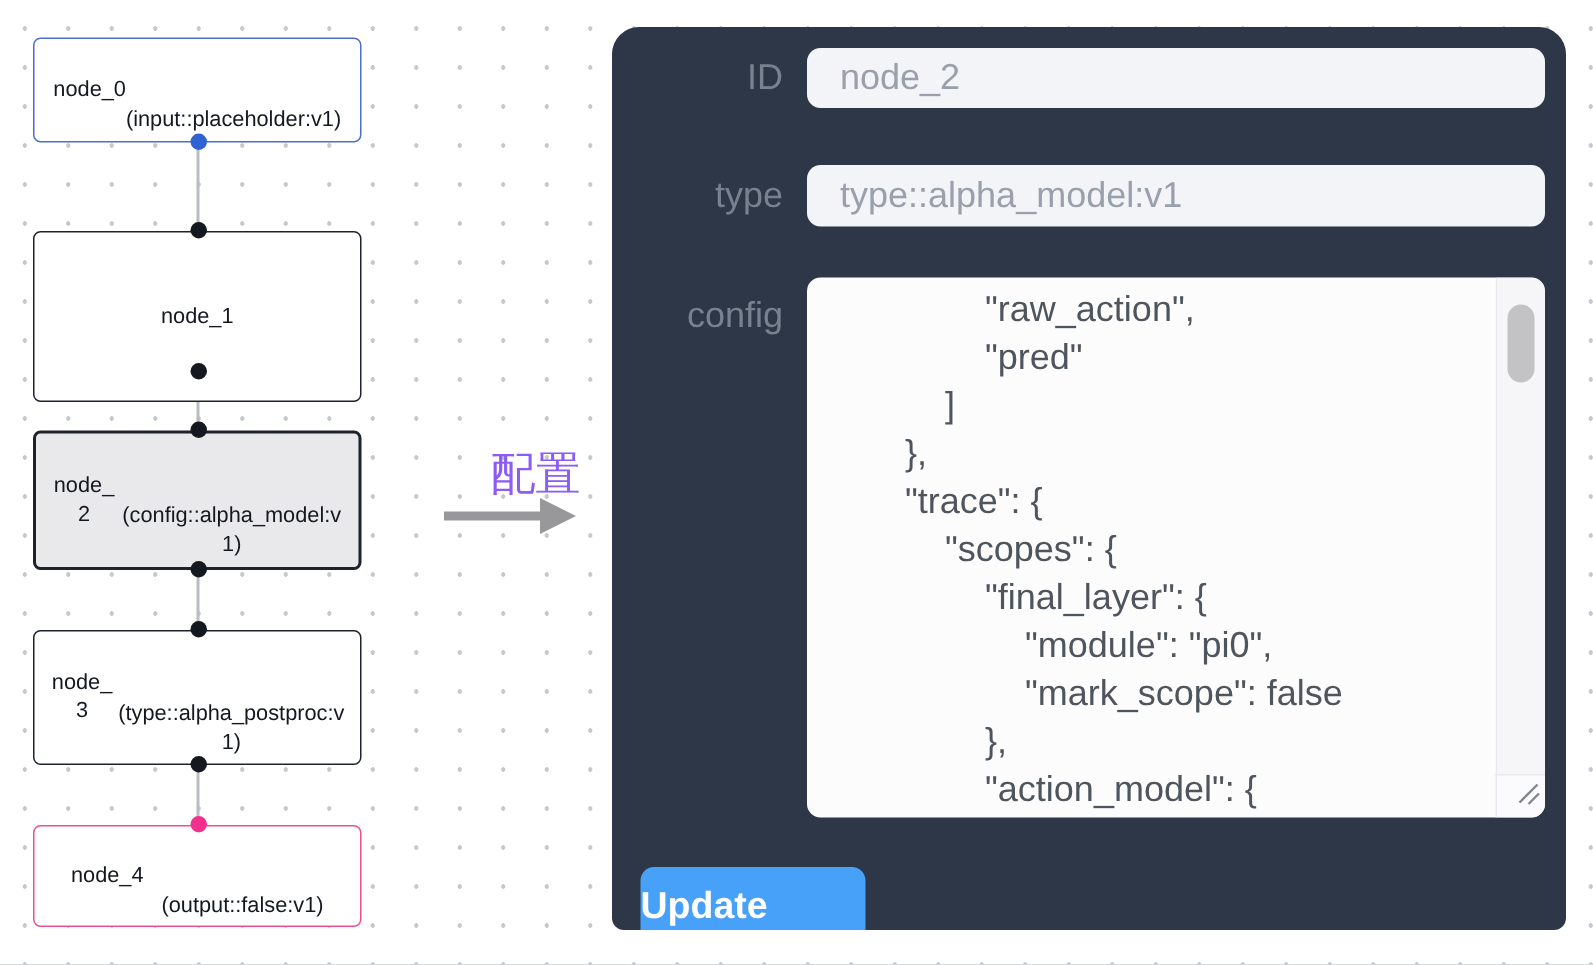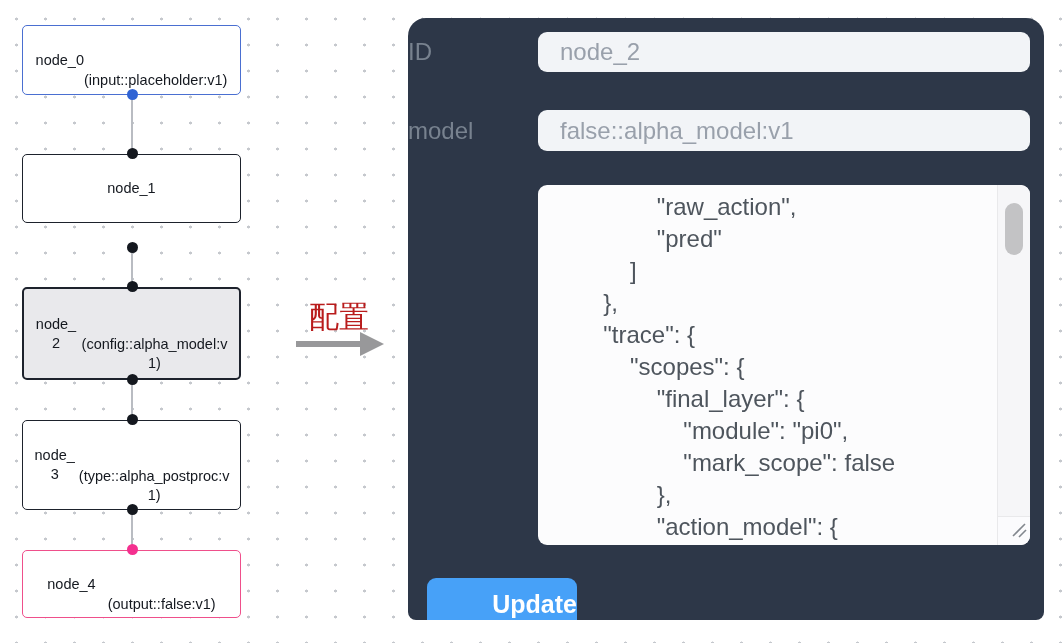--- a/index.html
+++ b/index.html
@@ -33,31 +33,31 @@
   .handle {
     position:absolute; left:127px; width:11px; height:11px; border-radius:50%;
     background:#14181f; z-index:3;
   }
   .h-blue { background:#2f63d4; }
   .h-pink { background:#f4308f; }
 
   
   .cfg-label {
     position:absolute; left:291px; top:299px; width:96px; height:36px;
-    font-size:30px; line-height:36px; color:#b91c1c; text-align:center; z-index:2;
+    font-size:30px; line-height:36px; color:#8b5cf6; text-align:right; z-index:2;
   }
   .cfg-arrow { position:absolute; left:296px; top:331px; z-index:2; }
 
   
   .panel {
     position:absolute; left:408px; top:18px; width:636px; height:602px;
     background:#2d3748; border-radius:18px 18px 8px 8px; overflow:hidden; z-index:4;
   }
   .f-label {
-    position:absolute; left:0; width:114px; 
+    position:absolute; left:0; width:114px; text-align:right;
     font-size:24px; color:#78828f;
   }
   .lbl-id     { top:14px;  height:40px; line-height:40px; }
   .lbl-type   { top:92px;  height:41px; line-height:41px; }
   .lbl-config { top:178px; height:30px; line-height:30px; }
 
   .f-input {
     position:absolute; left:130px; width:492px; background:#f2f4f7; border-radius:9px;
     font-size:24px; color:#99a0ab; padding-left:22px; white-space:nowrap; overflow:hidden;
   }
@@ -84,38 +84,38 @@
   .sb-corner {
     position:absolute; right:0; bottom:0; width:33px; height:29px;
     background:#fbfbfd; border-left:1px solid #e9e9eb; border-top:1px solid #e9e9eb;
   }
   .resize-grip { position:absolute; right:3px; bottom:3px; }
 
   .update-btn {
     position:absolute; left:19px; top:560px; width:150px; height:52px;
     background:#47a1f8; border:none; border-radius:9px;
     color:#ffffff; font-size:25px; font-weight:600; font-family:"Liberation Sans", sans-serif;
-    text-align:right; line-height:46px; cursor:pointer;
+    text-align:left; line-height:46px; cursor:pointer;
   }
 </style>
 </head>
 <body>
 
 <div class="stage">
 
   <div class="edge" style="top:95px;height:59px;"></div>
   <div class="edge" style="top:248px;height:39px;"></div>
   <div class="edge" style="top:380px;height:40px;"></div>
   <div class="edge" style="top:510px;height:40px;"></div>
 
   <div class="node n-input" style="top:25px;height:70px;">
     <div>node_0</div>
     <div class="sub">(input::placeholder:v1)</div>
   </div>
-  <div class="node" style="top:154px;height:69px;">
+  <div class="node" style="top:154px;height:114px;">
     <div>node_1</div>
   </div>
   <div class="node n-selected" style="top:287px;height:93px;">
     <div>node_2</div>
     <div class="sub">(config::alpha_model:v1)</div>
   </div>
   <div class="node" style="top:420px;height:90px;">
     <div>node_3</div>
     <div class="sub">(type::alpha_postproc:v1)</div>
   </div>
@@ -138,23 +138,24 @@
     <svg width="88" height="26" viewBox="0 0 88 26">
       <line x1="0" y1="13" x2="66" y2="13" stroke="#98989a" stroke-width="6"></line>
       <polygon points="64,1 88,13 64,25" fill="#98989a"></polygon>
     </svg>
   </div>
 
   <div class="panel">
     <div class="f-label lbl-id">ID</div>
     <div class="f-input inp-id">node_2</div>
 
-    <div class="f-label lbl-type">model</div>
-    <div class="f-input inp-type">false::alpha_model:v1</div>
+    <div class="f-label lbl-type">type</div>
+    <div class="f-input inp-type">type::alpha_model:v1</div>
 
+    <div class="f-label lbl-config">config</div>
     <div class="config-box">
       <div class="config-text">                "raw_action",
                 "pred"
             ]
         },
         "trace": {
             "scopes": {
                 "final_layer": {
                     "module": "pi0",
                     "mark_scope": false

